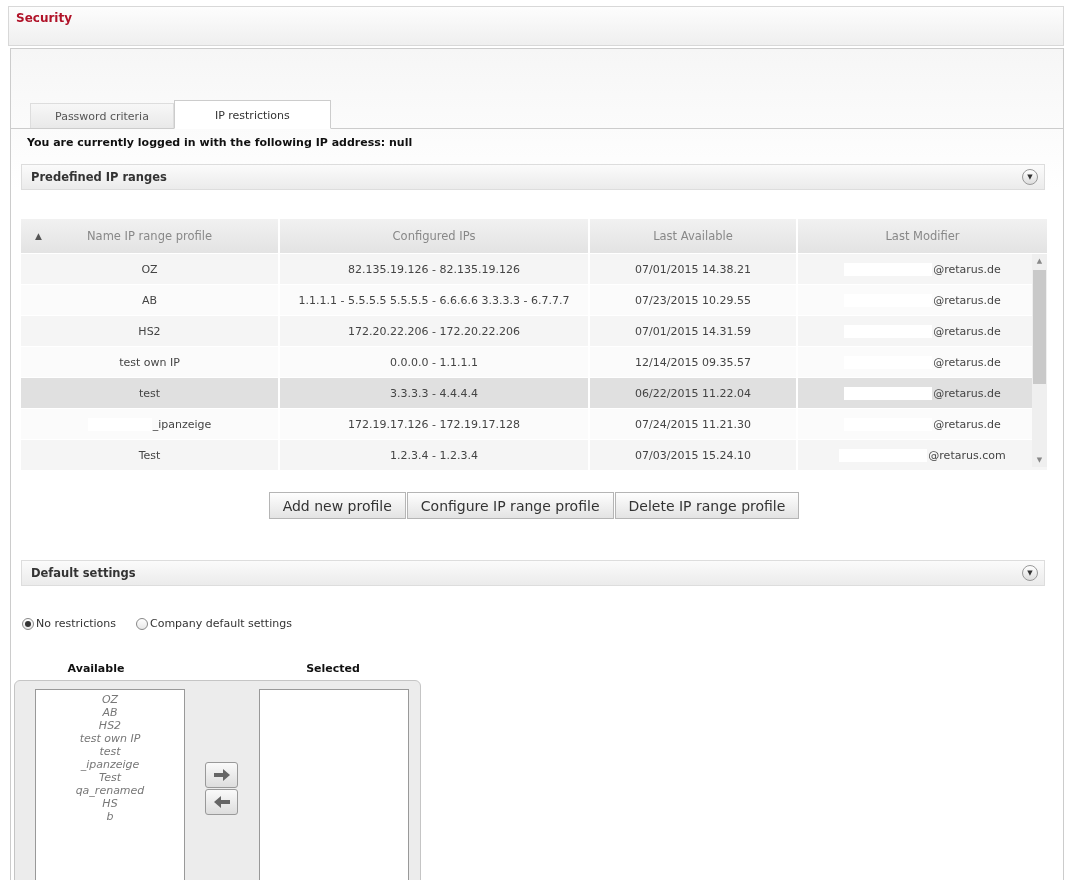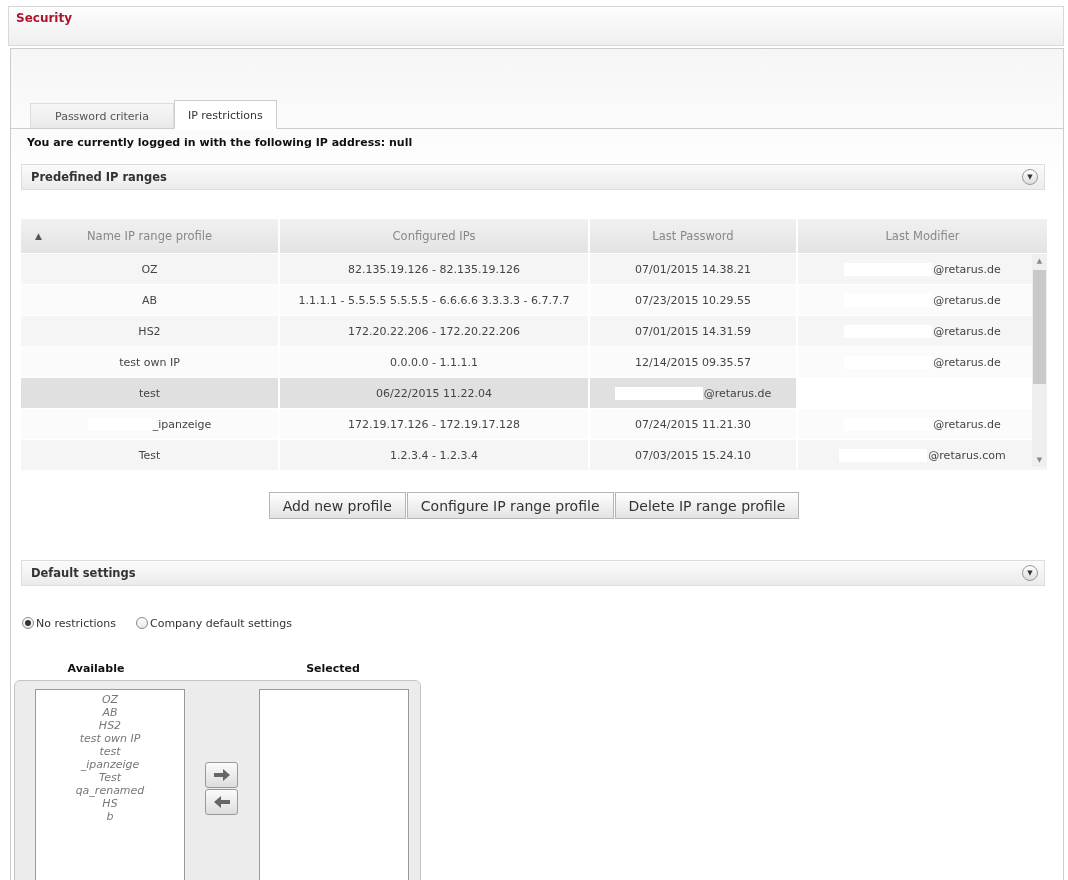--- a/index.html
+++ b/index.html
@@ -26,21 +26,21 @@
   
   .tabs { display:flex; align-items:flex-end; margin:51px 0 0 0; padding-left:19px;
           border-bottom:1px solid #ccc; height:29px; }
   .tab {
     padding:6px 24px 5px; font-size:11px; color:#555; cursor:default;
     background:linear-gradient(#f7f7f7,#e9e9e9);
     border:1px solid #ddd; border-bottom:none;
   }
   .tab.active {
     background:#fff; color:#333; border:1px solid #ccc; border-bottom:1px solid #fff;
-    margin-bottom:-1px; padding:8px 13px 6px;
+    margin-bottom:-1px; padding:8px 40px 6px;
   }
   .login-info { margin:7px 0 0 16px; font-weight:bold; color:#111; }
   
   .section-bar {
     margin-left:10px; width:1024px; height:26px;
     border:1px solid #ddd; background:linear-gradient(#fbfbfb,#ebebeb);
     display:flex; align-items:center; justify-content:space-between;
     padding:0 6px 0 9px;
   }
   .section-bar .sec-title { font-weight:bold; font-size:11.5px; color:#333; }
@@ -84,21 +84,21 @@
   
   .btn-row { margin-top:22px; width:1026px; margin-left:10px; text-align:center; }
   .btn {
     display:inline-block; border:1px solid #b5b5b5;
     background:linear-gradient(#fefefe,#e3e3e3);
     padding:5px 13px 4px; font-size:14px; color:#333; margin:0; cursor:default;
   }
   .btn + .btn { margin-left:1px; }
   
   .radio-row { margin:31px 0 0 11px; display:flex; align-items:center; gap:20px; }
-  .radio-item { display:flex; align-items:flex-start; }
+  .radio-item { display:flex; align-items:flex-end; }
   .radio-circle {
     width:12px; height:12px; border-radius:50%; border:1px solid #888;
     background:linear-gradient(#fff,#e8e8e8); display:inline-flex;
     align-items:center; justify-content:center; margin-right:2px;
   }
   .radio-circle.checked::after {
     content:""; width:6px; height:6px; border-radius:50%; background:#333;
   }
   
   .dl-labels { margin:32px 0 0 3px; width:407px; position:relative; height:14px; }
@@ -143,21 +143,21 @@
     <span class="collapse-btn">▼</span>
   </div>
 
   <div class="ptable">
     <div class="t-head">
       <div class="h-cell">
         <span class="sort-arrow">▲</span>
         <span>Name IP range profile</span>
       </div>
       <div class="h-cell">Configured IPs</div>
-      <div class="h-cell">Last Password</div>
+      <div class="h-cell">Last Available</div>
       <div class="h-cell">Last Modifier</div>
     </div>
     <div class="t-body" id="table-body">
 
       <div class="t-row odd">
           <div class="t-cell ">OZ</div>
           <div class="t-cell ">82.135.19.126 - 82.135.19.126</div>
           <div class="t-cell ">07/01/2015 14.38.21</div>
           <div class="t-cell "><span class="redact" style="width: 88px;"></span>@retarus.de</div>
         </div>
@@ -174,20 +174,21 @@
           <div class="t-cell "><span class="redact" style="width: 88px;"></span>@retarus.de</div>
         </div>
         <div class="t-row even">
           <div class="t-cell ">test own IP</div>
           <div class="t-cell ">0.0.0.0 - 1.1.1.1</div>
           <div class="t-cell ">12/14/2015 09.35.57</div>
           <div class="t-cell "><span class="redact" style="width: 88px;"></span>@retarus.de</div>
         </div>
         <div class="t-row sel">
           <div class="t-cell ">test</div>
+          <div class="t-cell ">3.3.3.3 - 4.4.4.4</div>
           <div class="t-cell ">06/22/2015 11.22.04</div>
           <div class="t-cell "><span class="redact" style="width: 88px;"></span>@retarus.de</div>
         </div>
         <div class="t-row even">
           <div class="t-cell "><span class="redact" style="width: 64px;"></span>_ipanzeige</div>
           <div class="t-cell ">172.19.17.126 - 172.19.17.128</div>
           <div class="t-cell ">07/24/2015 11.21.30</div>
           <div class="t-cell "><span class="redact" style="width: 88px;"></span>@retarus.de</div>
         </div>
         <div class="t-row odd">

